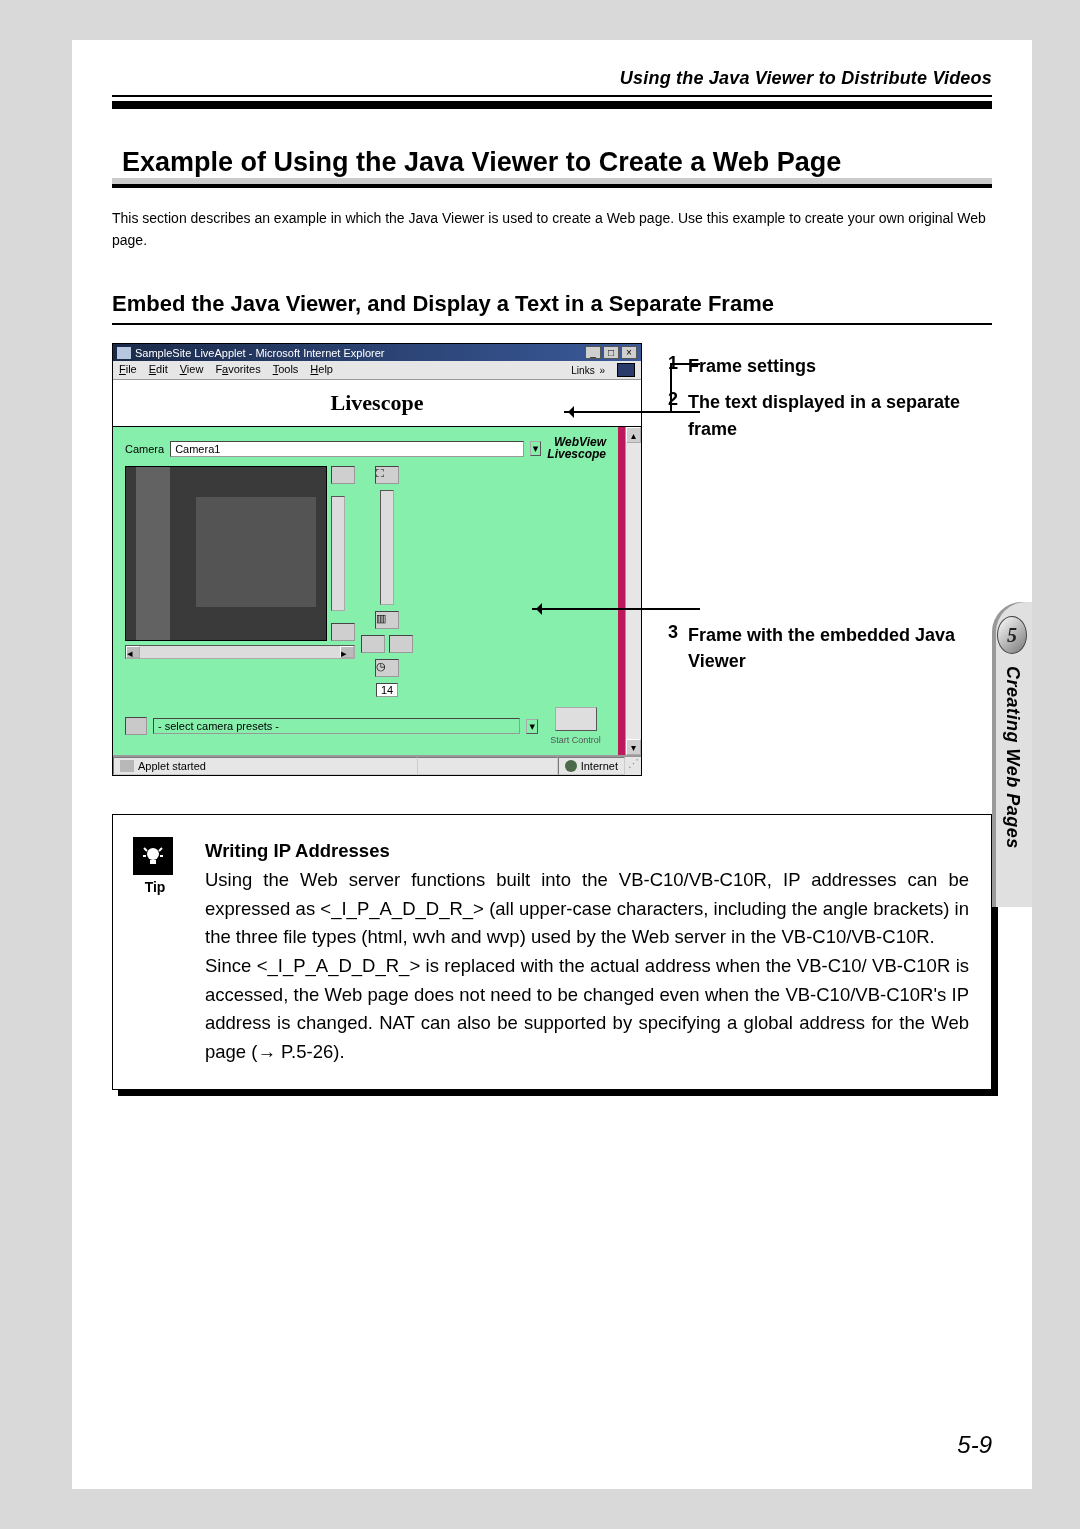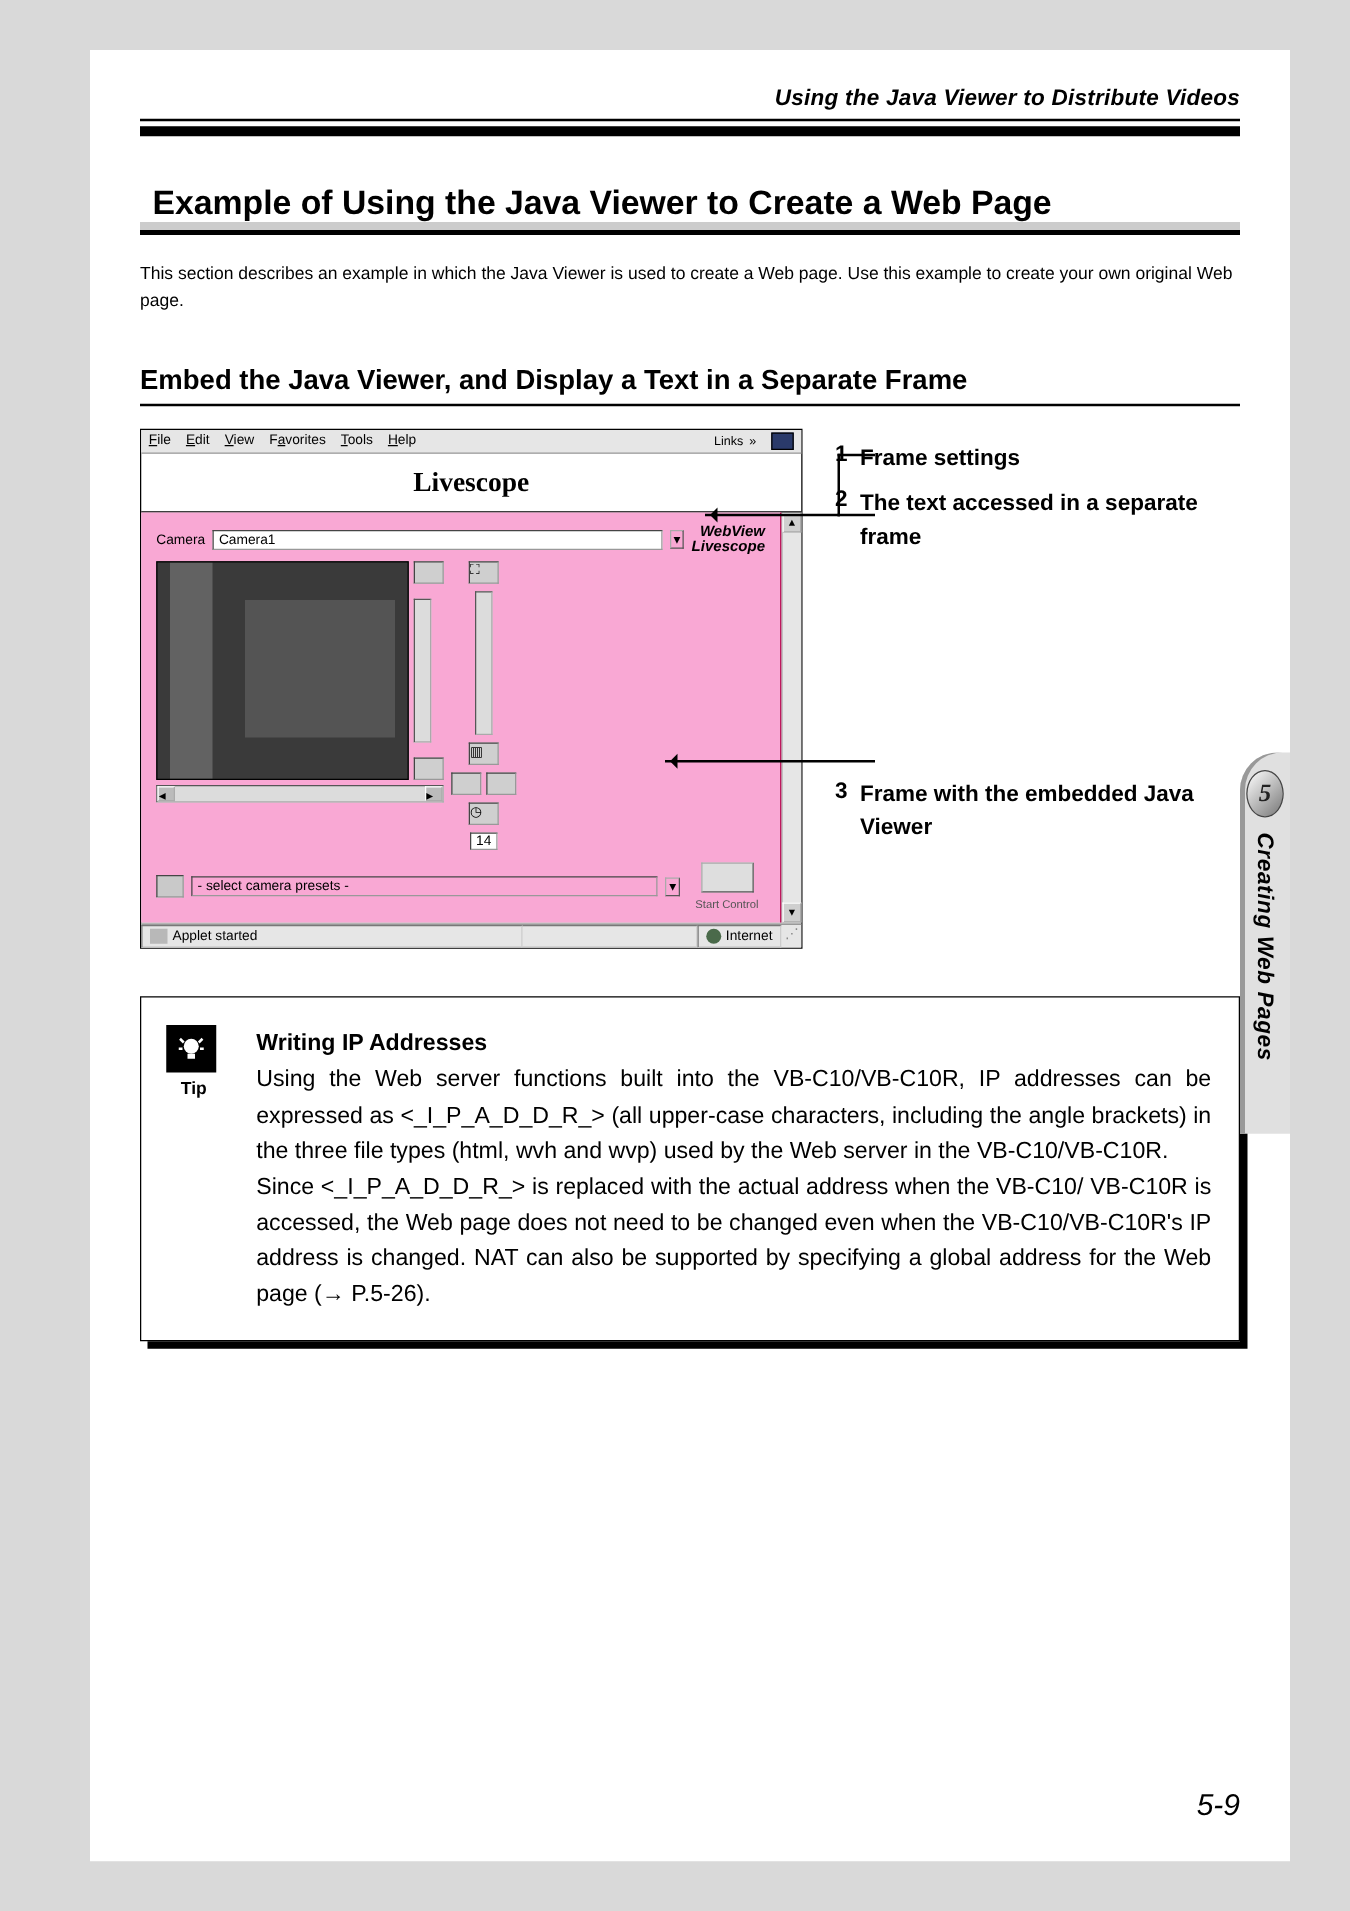--- a/index.html
+++ b/index.html
@@ -109,23 +109,23 @@
     border-bottom: 1px solid #000;
     position: relative;
   }
   .applet-body {
     display: flex;
     border-bottom: 1px solid #999;
     min-height: 300px;
   }
   .applet-main {
     flex: 1;
-    border-right: 1px solid #be185d;
+    border-right: 7px solid #be185d;
     padding: 10px 12px 10px 12px;
-    background: #f9a8d4;
+    background: #86efac;
     position: relative;
   }
   .cam-row {
     display: flex; align-items: center; gap: 6px;
     font-size: 11px; margin-bottom: 6px;
   }
   .cam-sel {
     flex: 1; border: 1px inset #999; background: #fff; padding: 1px 4px;
   }
   .wvl {
@@ -300,20 +300,30 @@
   <div class="content">
     <h1 class="main-title">Example of Using the Java Viewer to Create a Web Page</h1>
     <p class="intro">This section describes an example in which the Java Viewer is used to create a Web page. Use this example to create your own original Web page.</p>
 
     <h2 class="sub-title">Embed the Java Viewer, and Display a Text in a Separate Frame</h2>
 
     <div class="diagram-wrap">
       <div class="diagram-row">
 
         <div class="win">
+          <div class="win-titlebar">
+            <span class="ic"></span>
+            <span>SampleSite LiveApplet - Microsoft Internet Explorer</span>
+            <span class="spacer"></span>
+            <span class="win-btns">
+              <span>_</span>
+              <span>□</span>
+              <span>×</span>
+            </span>
+          </div>
           <div class="win-menubar">
             <span><u>F</u>ile</span>
             <span><u>E</u>dit</span>
             <span><u>V</u>iew</span>
             <span>F<u>a</u>vorites</span>
             <span><u>T</u>ools</span>
             <span><u>H</u>elp</span>
             <span class="menu-spacer"></span>
             <span class="links-btn">
               <span>Links</span>
@@ -395,21 +405,21 @@
           </div>
         </div>
 
         <div class="legend">
           <div class="row">
             <span class="n">1</span>
             <span class="t">Frame settings</span>
           </div>
           <div class="row">
             <span class="n">2</span>
-            <span class="t">The text accessed in a separate frame</span>
+            <span class="t">The text displayed in a separate frame</span>
           </div>
           <div class="gap1"></div>
           <div class="row">
             <span class="n">3</span>
             <span class="t">Frame with the embedded Java Viewer</span>
           </div>
         </div>
       </div>
 
       <div class="line arrow-l" style="left:452px; top:68px; width:108px;"></div>

